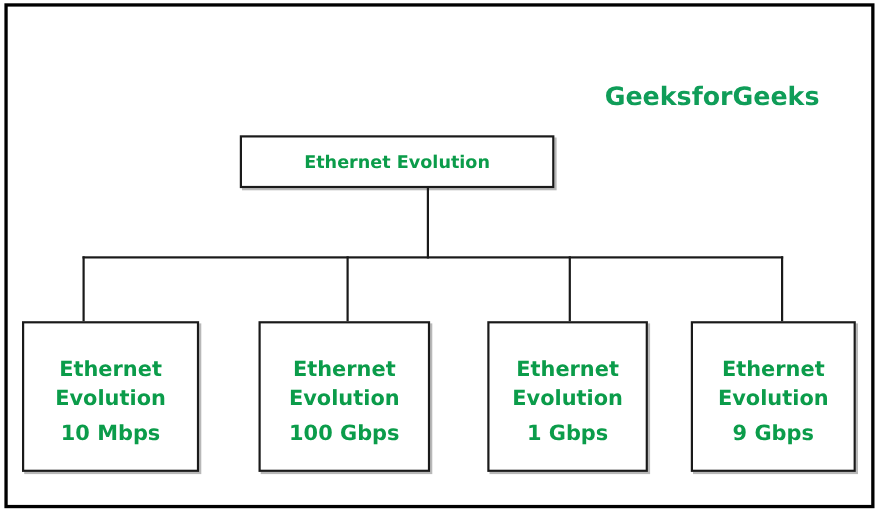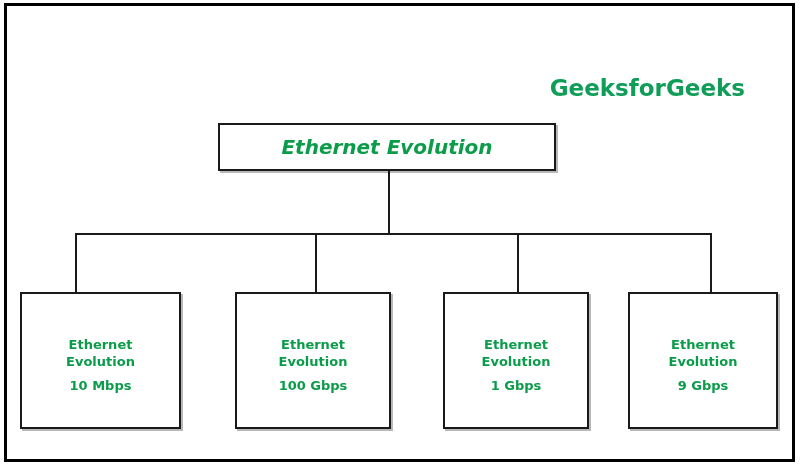--- a/index.html
+++ b/index.html
@@ -55,29 +55,28 @@
     font-weight: bold;
     text-align: center;
     display: flex;
     flex-direction: column;
     align-items: center;
     justify-content: center;
   }
   #root-node {
     left: 218px;
     top: 123px;
-    width: 338px;
+    width: 286px;
     height: 48px;
-    font-size: 20px;
-    font-style: italic;
+    font-size: 16px;
   }
   .leaf-node {
     top: 292px;
     height: 137px;
-    font-size: 13px;
+    font-size: 19px;
     padding-top: 8px;
   }
   .leaf-title {
     line-height: 1.33;
     white-space: nowrap;
   }
   .leaf-speed {
     margin-top: 8px;
     white-space: nowrap;
   }

